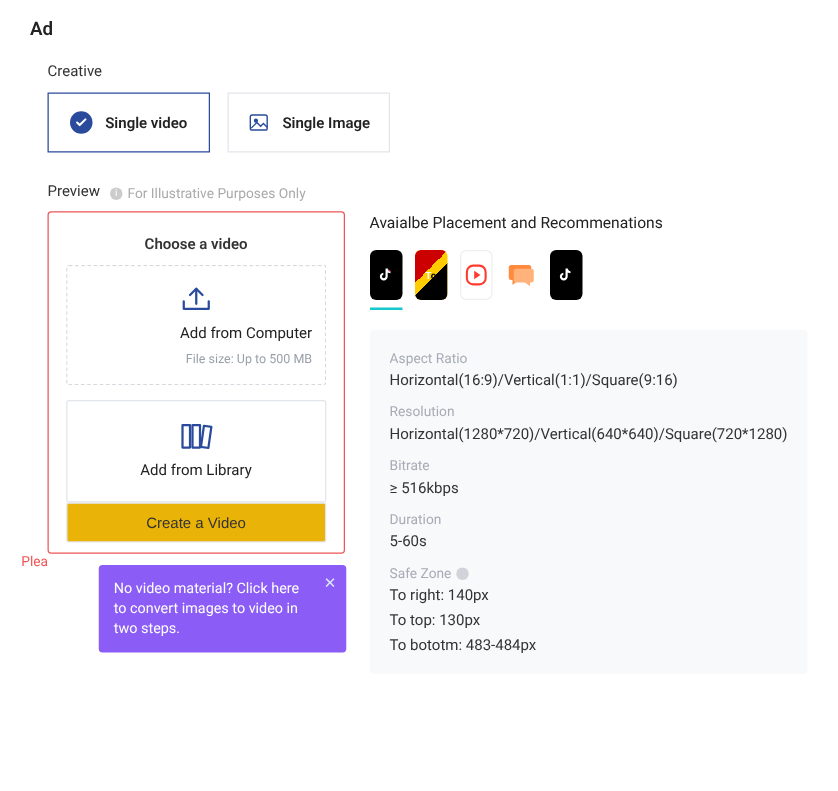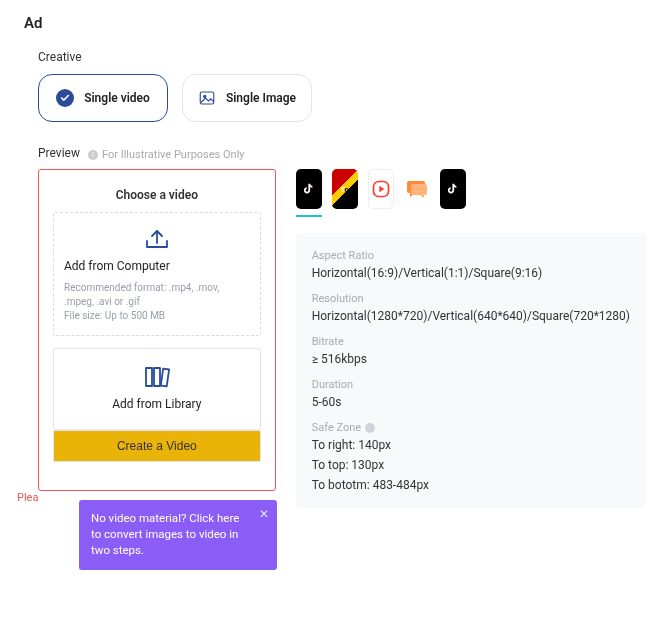--- a/index.html
+++ b/index.html
@@ -26,21 +26,21 @@
   }
   .card-row {
     display: flex;
     gap: 14px;
     margin: 0 0 24px 14px;
   }
   .opt-card {
     width: 130px;
     height: 48px;
     border: 1px solid #e2e5ea;
-    border-radius: 14px;
+    border-radius: 0;
     display: flex;
     align-items: center;
     justify-content: center;
     gap: 10px;
     font-size: 12px;
     font-weight: 600;
     color: #222;
     cursor: pointer;
   }
   .opt-card.selected { border-color: #2a4b9b; }
@@ -54,28 +54,28 @@
     margin: 0 0 8px 14px;
     font-size: 12px;
   }
   .preview-note { color:#aaa; font-size: 11px; display:flex; align-items:center; gap:4px;}
   .info-dot { width:10px;height:10px;border-radius:50%;background:#ccc;display:inline-flex;align-items:center;justify-content:center;font-size:8px;color:#fff;}
   .cols { display:flex; gap:20px; margin-left:14px; align-items:flex-start;}
   .preview-panel {
     width: 250px;
     border: 1px solid #e55;
     border-radius: 3px;
-    padding: 14px 14px 28px 14px;
+    padding: 14px 14px 8px 14px;
     position: relative;
   }
   .panel-title { font-size: 12px; font-weight:600; text-align:center; margin: 4px 0 10px 0; }
   .dashed-box {
     border: 1px dashed #d7d9de;
     border-radius: 2px;
-    text-align:left;
+    text-align:right;
     padding: 14px 10px 12px 10px;
     margin-bottom: 12px;
   }
   .up-icon { display:flex; justify-content:center; margin-bottom:8px;}
   .lib-icon { display:flex; justify-content:center; margin-bottom:8px;}
   .opt-title { font-size:12px; color:#222; margin-bottom:8px; }
   .opt-sub { font-size:10px; color:#9aa0aa; line-height:1.4; }
   .solid-box {
     border: 1px solid #e2e5ea;
     border-radius: 2px;
@@ -182,21 +182,20 @@
 
     <div class="dashed-box">
       <div class="up-icon">
         <svg width="28" height="24" viewBox="0 0 28 24" fill="none" stroke="#2a4b9b" stroke-width="1.8" stroke-linecap="round" stroke-linejoin="round">
           <path d="M4 14 V20 H24 V14"></path>
           <path d="M14 16 V4"></path>
           <path d="M9 9 L14 4 L19 9"></path>
         </svg>
       </div>
       <div class="opt-title">Add from Computer</div>
-      <div class="opt-sub">Recommended format: .mp4, .mov, .mpeg, .avi or .gif</div>
       <div class="opt-sub">File size: Up to 500 MB</div>
     </div>
 
     <div class="solid-box">
       <div class="lib-icon">
         <svg width="30" height="24" viewBox="0 0 30 24" fill="none" stroke="#2a4b9b" stroke-width="1.8" stroke-linejoin="round">
           <rect x="4" y="3" width="6" height="18"></rect>
           <rect x="12" y="3" width="6" height="18"></rect>
           <rect x="20" y="4" width="6" height="17" transform="rotate(8 23 12)"></rect>
         </svg>
@@ -208,20 +207,21 @@
 
     <span class="pleat">Plea</span>
 
     <div class="tooltip">
       <span>No video material? Click here to convert images to video in two steps.</span>
       <span class="close">✕</span>
     </div>
   </div>
 
   <div class="right-col">
+    <div class="placements-title">Avaialbe Placement and Recommenations</div>
 
     <div class="app-icons">
       <div class="app-ico" style="background:#000">
         <svg width="14" height="14" viewBox="0 0 24 24">
             <path fill="#fff" d="M14 3c.4 2 1.8 3.4 3.8 3.7v3c-1.4 0-2.7-.4-3.8-1.1v5.6c0 3-2.4 5.4-5.4 5.4S3.2 17.2 3.2 14.2c0-2.8 2.1-5.1 4.8-5.4v3c-1 .2-1.8 1.2-1.8 2.4 0 1.3 1.1 2.4 2.4 2.4s2.4-1.1 2.4-2.4V3h3z"></path>
             <path fill="#25f4ee" d="M13 2c.4 2 1.8 3.4 3.8 3.7v1C15.4 6.5 14 5.5 13.2 4V2H13z"></path>
             <path fill="#fe2c55" d="M14.8 3.2c.3 1.7 1.5 3 3 3.3v1.2c-1.1-.1-2.1-.5-3-1.2V3.2z"></path>
           </svg>
       </div>
       <div class="app-ico" style="background:#ffcc00;position:relative;overflow:hidden">

